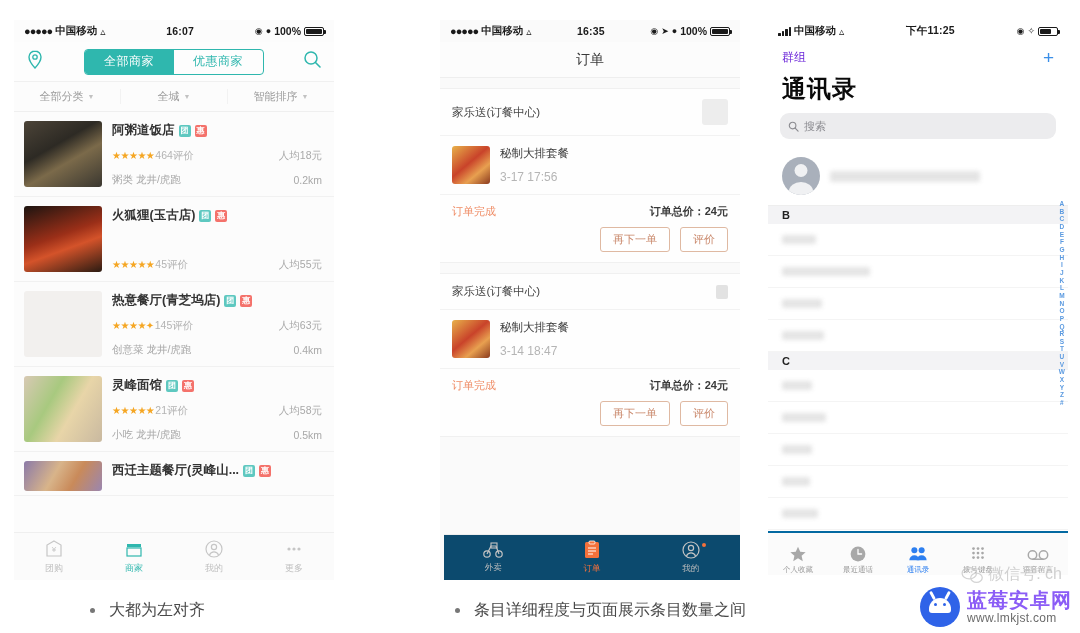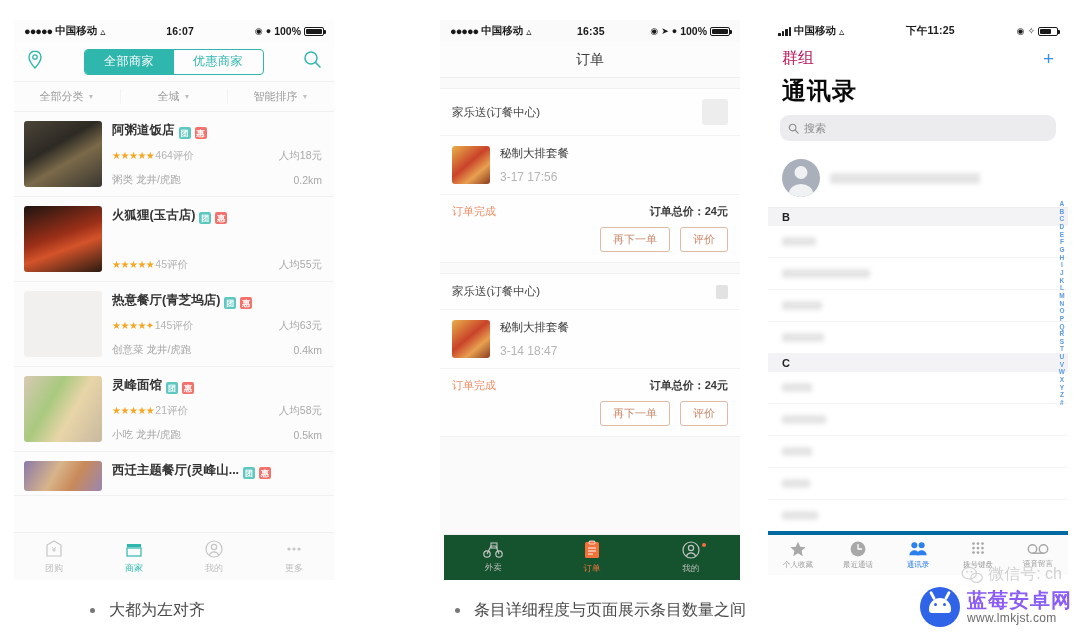--- a/index.html
+++ b/index.html
@@ -53,21 +53,21 @@
     display:flex; align-items:center; justify-content:center; gap:4px;
     border-right:1px solid #f2f2f2;
   }
   .p1-filter > div:last-child { border-right:none; }
   .caret { font-size:7px; color:#c2c2c2; }
 
   .rlist { position:relative; }
   .ritem { display:flex; gap:10px; padding:9px 12px 9px 10px; border-bottom:1px solid #f1f1f1; }
   .rthumb { width:78px; height:66px; border-radius:3px; flex-shrink:0; overflow:hidden; position:relative; }
   .rinfo { flex:1; min-width:0; display:flex; flex-direction:column; justify-content:space-between; padding-top:1px; }
-  .rname { font-size:12.5px; color:#333; font-weight:bold; display:flex; align-items:flex-end; gap:4px; white-space:nowrap; overflow:hidden; }
+  .rname { font-size:12.5px; color:#333; font-weight:bold; display:flex; align-items:center; gap:4px; white-space:nowrap; overflow:hidden; }
   .rname span.t { overflow:hidden; text-overflow:ellipsis; }
   .tag { width:12px; height:12px; border-radius:2px; font-size:8px; color:#fff;
          display:inline-flex; align-items:center; justify-content:center; flex-shrink:0; }
   .tag.g { background:#5ec8c0; }
   .tag.r { background:#f4726b; }
   .rrow { display:flex; align-items:center; justify-content:space-between; font-size:10.5px; color:#a8a8a8; }
   .stars { color:#f5a623; font-size:10px; letter-spacing:-.5px; }
   .rrow .cnt { color:#b3b3b3; margin-left:1px; }
 
   .p1-tabbar { position:absolute; bottom:0; left:0; right:0; height:48px;
@@ -87,45 +87,45 @@
   .othumb { width:38px; height:38px; border-radius:3px; flex-shrink:0; }
   .oname { font-size:11.5px; color:#3a3a3a; margin-bottom:9px; }
   .otime { font-size:12px; color:#b5b5b5; }
   .ofoot { padding:9px 12px 10px; }
   .ofrow { display:flex; justify-content:space-between; }
   .ostatus { font-size:11px; color:#ef8b64; }
   .ototal { font-size:11px; color:#3a3a3a; font-weight:bold; }
   .obtns { display:flex; gap:10px; justify-content:flex-end; margin-top:8px; }
   .obtn { border:1px solid #dfb9a2; border-radius:3px; padding:4px 12px; font-size:11px; color:#c9876a; background:#fff; }
   .p2-tabbar { position:absolute; bottom:0; left:4px; right:0; height:46px;
-    background:#14532d; border-top:1px solid #eee; display:flex; }
+    background:#0c4a6e; border-top:1px solid #eee; display:flex; }
   .p2-tabbar > div { flex:1; display:flex; flex-direction:column; align-items:center; justify-content:center; gap:3px; position:relative; }
   .p2-tabbar .lbl { font-size:8.5px; color:#bdbdbd; }
   .p2-tabbar .on .lbl { color:#f4713b; }
   .reddot { position:absolute; top:8px; right:34px; width:4px; height:4px; border-radius:50%; background:#f4713b; }
 
   
   #p3 { left:768px; width:300px; height:555px; background:#ffffff; }
   .p3-topbar { display:flex; align-items:center; justify-content:space-between; padding:6px 14px 2px; }
-  .p3-grp { font-size:16px; color:#be185d; }
+  .p3-grp { font-size:12px; color:#6d28d9; }
   .p3-plus { font-size:19px; color:#3b8fe8; line-height:1; }
   .p3-h1 { font-size:24px; font-weight:bold; color:#0a0a0a; padding:4px 14px 8px; letter-spacing:1px; }
   .p3-search { margin:0 12px 10px; height:26px; background:#ececee; border-radius:9px;
     display:flex; align-items:center; gap:5px; padding:8px 8px; font-size:11px; color:#8b8b90; }
   .p3-me { display:flex; align-items:center; gap:10px; padding:8px 14px 10px; border-bottom:1px solid #eee; }
   .p3-av { width:38px; height:38px; border-radius:50%; background:#a9b0bb; position:relative; overflow:hidden; flex-shrink:0; }
   .p3-av::before{content:"";position:absolute;left:50%;top:7px;transform:translateX(-50%);width:13px;height:13px;border-radius:50%;background:#f0f1f3;}
   .p3-av::after{content:"";position:absolute;left:50%;bottom:-5px;transform:translateX(-50%);width:24px;height:18px;border-radius:50% 50% 0 0;background:#f0f1f3;}
   .blur { background:#cfcfcf; border-radius:2px; filter:blur(2.2px); opacity:.55; }
   .sec-hdr { background:#f3f3f5; padding:3px 14px; font-size:11px; font-weight:bold; color:#222; }
   .c-row { height:32px; display:flex; align-items:center; padding:0 14px; border-bottom:1px solid #f4f4f4; }
   .p3-index { position:absolute; right:3px; top:180px; display:flex; flex-direction:column;
     align-items:center; font-size:6.5px; color:#5b9ae0; line-height:1.18; font-weight:bold; }
   .p3-tabbar { position:absolute; bottom:0; left:0; right:0; height:44px;
-    background:#fbfbfb; border-top:4px solid #0369a1; display:flex; }
+    background:#fbfbfb; border-top:2px solid #0369a1; display:flex;align-items:flex-end; }
   .p3-tabbar > div { flex:1; display:flex; flex-direction:column; align-items:center; justify-content:center; gap:2px; }
   .p3-tabbar .lbl { font-size:7.5px; color:#9a9a9a; }
   .p3-tabbar .on .lbl { color:#2d7ff0; }
 
   
   .cap { position:absolute; bottom:12px; display:flex; align-items:center; gap:14px;
     font-size:16px; color:#4a4a4a; }
   .cap .bullet { width:5px; height:5px; background:#777; border-radius:50%; }
   #cap1 { left:90px; }
   #cap2 { left:455px; }

